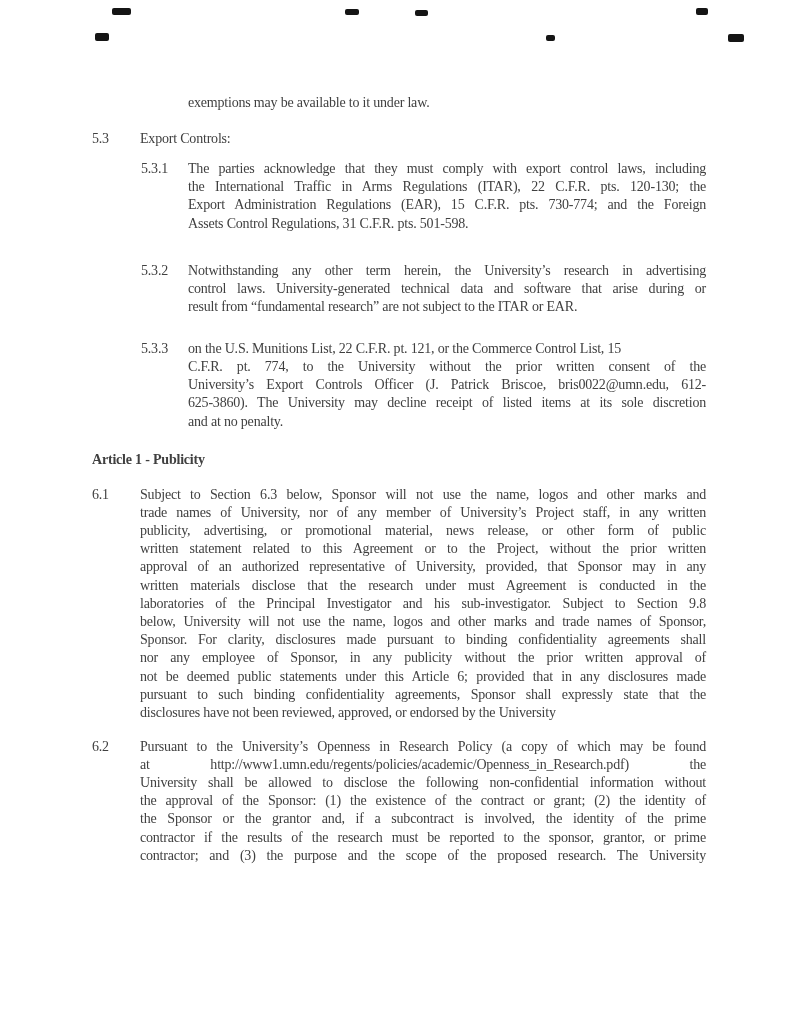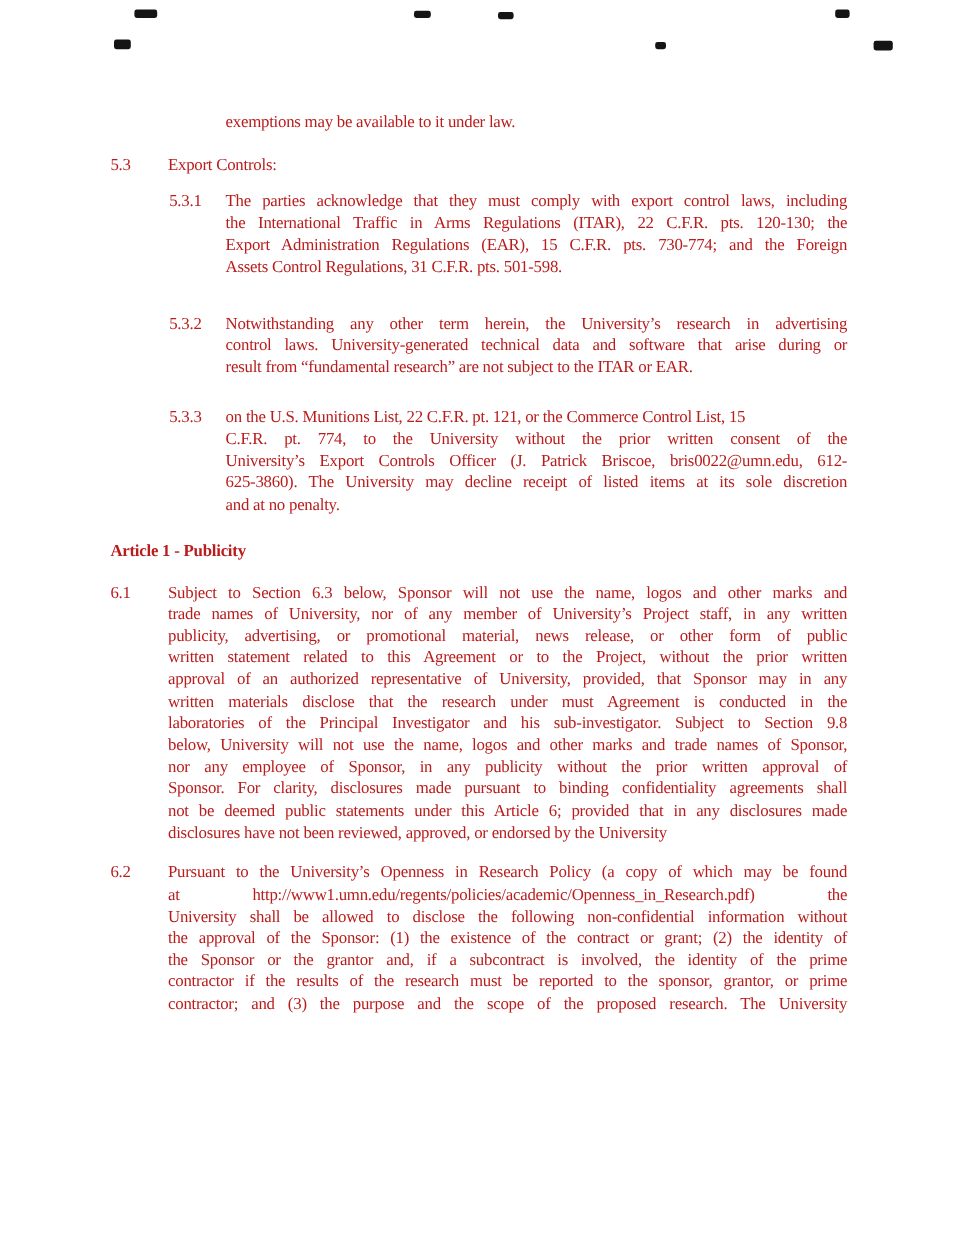--- a/index.html
+++ b/index.html
@@ -1,18 +1,18 @@
 <!DOCTYPE html>
 <html><head>
 <meta charset="utf-8">
 <style>
   html,body{margin:0;padding:0;background:#ffffff;}
   .page{
     position:relative;width:800px;height:898px;background:#ffffff;overflow:hidden;
-    font-family:"Liberation Serif","DejaVu Serif",serif;color:#b91c1c;
+    font-family:"Liberation Serif","DejaVu Serif",serif;color:#404040;
   }
   .doc{position:absolute;left:0;top:0;right:0;}
   .block{position:relative;font-size:14px;}
   .b-l1{margin-left:140px;width:566px;}
   .b-l2{margin-left:188px;width:518px;}
   .b-l2t{margin-left:188px;width:518px;}
   .b-art{margin-left:92px;width:614px;font-weight:bold;}
   .num{position:absolute;top:0;line-height:18.2px;letter-spacing:-0.2px;white-space:nowrap;}
   .b-l1 .num{left:-48px;}
   .b-l2 .num{left:-47px;}
@@ -62,23 +62,24 @@
       <div class="block b-l1" style="margin-top: 16.8px;">
         <span class="num">6.1</span>
         <div class="line jl">Subject to Section 6.3 below, Sponsor will not use the name, logos and other marks and</div>
         <div class="line jl">trade names of University, nor of any member of University’s Project staff, in any written</div>
         <div class="line jl">publicity, advertising, or promotional material, news release, or other form of public</div>
         <div class="line jl">written statement related to this Agreement or to the Project, without the prior written</div>
         <div class="line jl">approval of an authorized representative of University, provided, that Sponsor may in any</div>
         <div class="line jl">written materials disclose that the research under must Agreement is conducted in the</div>
         <div class="line jl">laboratories of the Principal Investigator and his sub-investigator.  Subject to Section 9.8</div>
         <div class="line jl">below, University will not use the name, logos and other marks and trade names of Sponsor,</div>
+        <div class="line jl">Sponsor. For clarity, disclosures made pursuant to binding confidentiality agreements shall</div>
         <div class="line jl">nor any employee of Sponsor, in any publicity without the prior written approval of</div>
-        <div class="line jl">Sponsor. For clarity, disclosures made pursuant to binding confidentiality agreements shall</div>
         <div class="line jl">not be deemed public statements under this Article 6; provided that in any disclosures made</div>
+        <div class="line jl">pursuant to such binding confidentiality agreements, Sponsor shall expressly state that the</div>
         <div class="line">disclosures have not been reviewed, approved, or endorsed by the University</div>
       </div>
       <div class="block b-l1" style="margin-top: 15.4px;">
         <span class="num">6.2</span>
         <div class="line jl">Pursuant to the University’s Openness in Research Policy (a copy of which may be found</div>
         <div class="line jl">at http://www1.umn.edu/regents/policies/academic/Openness_in_Research.pdf) the</div>
         <div class="line jl">University shall be allowed to disclose the following non-confidential information without</div>
         <div class="line jl">the approval of the Sponsor:  (1) the existence of the contract or grant; (2) the identity of</div>
         <div class="line jl">the Sponsor or the grantor and, if a subcontract is involved, the identity of the prime</div>
         <div class="line jl">contractor if the results of the research must be reported to the sponsor, grantor, or prime</div>

